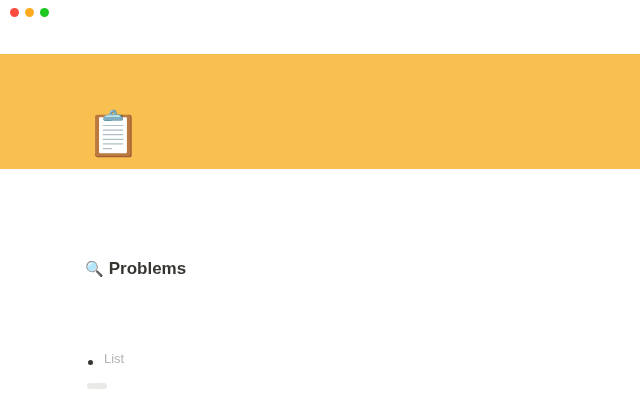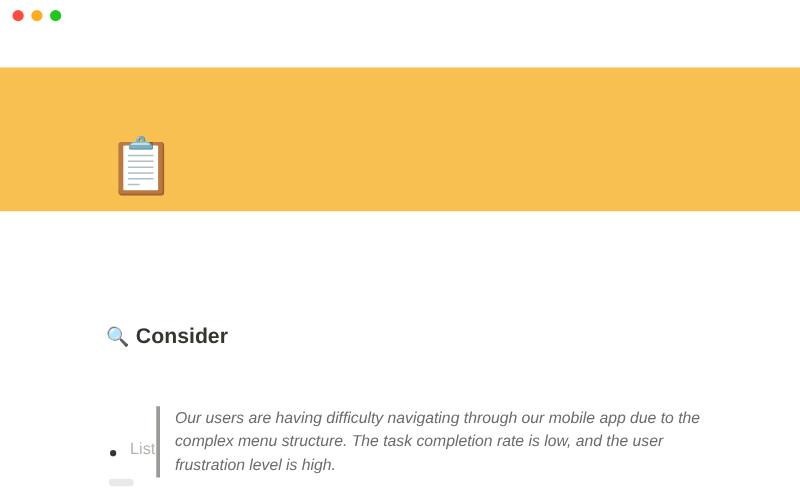--- a/index.html
+++ b/index.html
@@ -187,27 +187,24 @@
 
   <div class="page">
 
     <div class="cover"></div>
 
     <div class="page-icon">📋</div>
 
 
     <h2 class="section-heading">
       <span class="emoji">🔍</span>
-      <span>Consider</span>
+      <span>Problems</span>
     </h2>
 
 
-    <blockquote class="quote">
-      <span class="quote-text">Our users are having difficulty navigating through our mobile app due to the complex menu structure. The task completion rate is low, and the user frustration level is high.</span>
-    </blockquote>
 
     <div class="list-item">
       <span class="list-bullet"></span>
       <span class="list-label">List</span>
     </div>
 
     <div class="ghost-block"></div>
 
   </div>
 </div>

